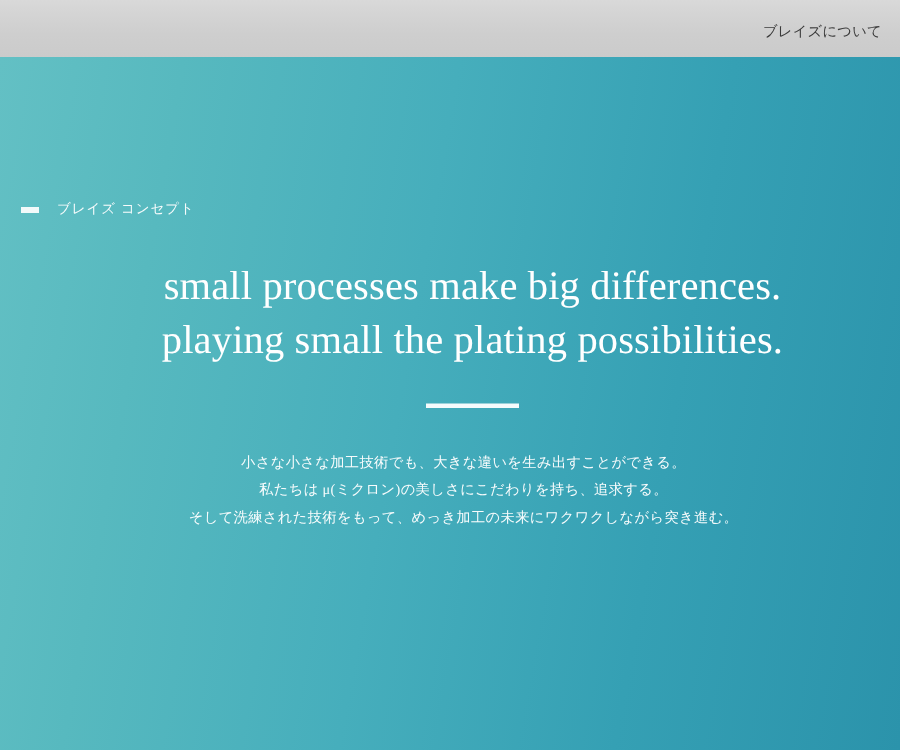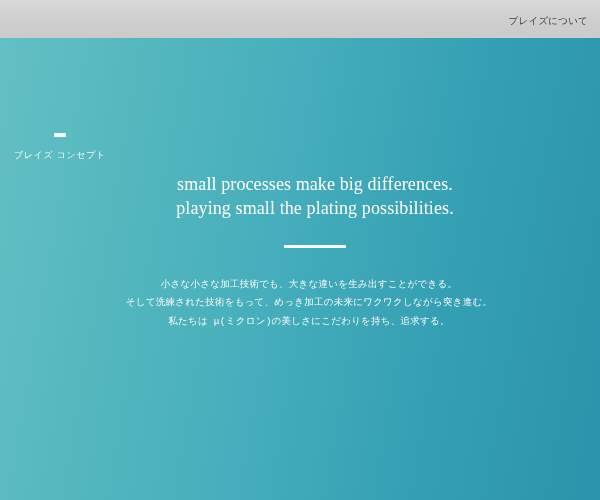--- a/index.html
+++ b/index.html
@@ -75,21 +75,20 @@
   }
 
   
   .breadcrumb {
     position: absolute;
     left: 14px;
     top: 95px;
     display: flex;
     align-items: center;
     gap: 12px;
-    flex-direction: column;
   }
   .breadcrumb-marker {
     display: inline-block;
     width: 12px;
     height: 4px;
     background: #ffffff;
     opacity: 0.92;
   }
   .breadcrumb-label {
     color: #ffffff;
@@ -105,21 +104,21 @@
   .copy-block {
     position: absolute;
     left: 0;
     top: 135px;
     width: 600px;
     text-align: center;
   }
   .headline {
     color: #ffffff;
     font-family: "Liberation Serif", "DejaVu Serif", serif;
-    font-size: 18px;
+    font-size: 27px;
     line-height: 1.33;
     letter-spacing: 0.1px;
     font-weight: 400;
     margin: 0;
     padding-left: 30px;
   }
   .headline-line {
     display: block;
     white-space: nowrap;
   }
@@ -138,21 +137,21 @@
   }
 
   .subcopy {
     margin-top: 28px;
     padding-left: 18px;
     color: #ffffff;
     font-size: 9.5px;
     line-height: 1.95;
     letter-spacing: 0.25px;
     opacity: 0.96;
-    font-family: Liberation Mono, monospace;
+    font-family: Liberation Serif, serif;
   }
   .subcopy-line {
     display: block;
     white-space: nowrap;
   }
 </style>
 </head>
 <body>
 
 <div id="page">
@@ -177,19 +176,19 @@
         <span class="headline-line">small processes make big differences.</span>
         <span class="headline-line">playing small the plating possibilities.</span>
       </div>
 
       <div class="divider-wrap">
         <span class="divider"></span>
       </div>
 
       <div class="subcopy">
         <span class="subcopy-line">小さな小さな加工技術でも、大きな違いを生み出すことができる。</span>
+        <span class="subcopy-line">私たちは μ(ミクロン)の美しさにこだわりを持ち、追求する。</span>
         <span class="subcopy-line">そして洗練された技術をもって、めっき加工の未来にワクワクしながら突き進む。</span>
-        <span class="subcopy-line">私たちは μ(ミクロン)の美しさにこだわりを持ち、追求する。</span>
       </div>
 
     </div>
   </div>
 </div>
 
 </body></html>

